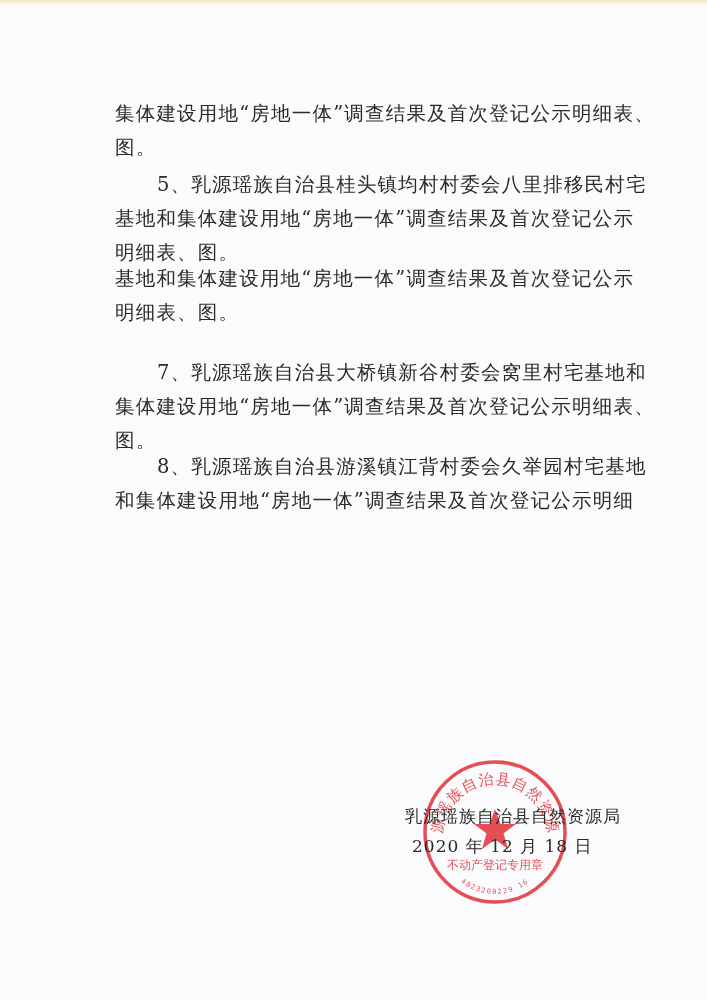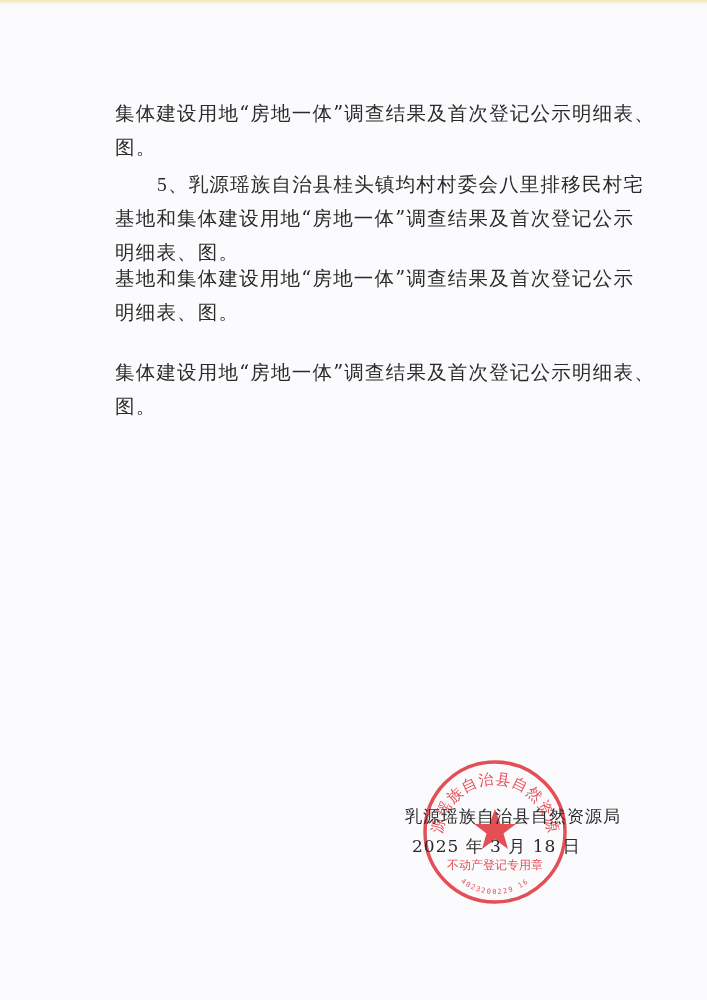--- a/index.html
+++ b/index.html
@@ -14,21 +14,21 @@
     position:absolute; left:0; top:0; width:707px; height:5px;
     background:linear-gradient(to bottom,#f3e6b8,#fbfbfd);
   }
   .page { position:absolute; left:0; top:0; width:690px; height:1000px; }
   .para {
     position:absolute; left:115px; width:505px;
     font-size:19.5px; line-height:34px; letter-spacing:1.2px;
     margin:0; text-align:justify;
   }
   .para .line { display:block; white-space:nowrap; }
-  .para .indent { padding-left:42px;font-family:Liberation Serif, serif; }
+  .para .indent { padding-left:42px; }
   .sig {
     position:absolute; left:400px; top:805px; width:230px;
     font-size:17px; letter-spacing:1px; color:#2a2a2a; z-index:3;
   }
   .sig .org { position:absolute; left:5px; top:0; white-space:nowrap; }
   .sig .date { position:absolute; left:12px; top:30px; white-space:nowrap; }
   .stamp {
     position:absolute; left:420px; top:757px; width:150px; height:150px;
     z-index:2; opacity:0.85;
   }
@@ -50,41 +50,44 @@
     <span class="line">基地和集体建设用地“房地一体”调查结果及首次登记公示</span>
     <span class="line">明细表、图。</span>
   </p>
 
   <p class="para" style="top:262px;">
     <span class="line">基地和集体建设用地“房地一体”调查结果及首次登记公示</span>
     <span class="line">明细表、图。</span>
   </p>
 
   <p class="para" style="top:356px;">
+    <span class="line indent">7、乳源瑶族自治县大桥镇新谷村委会窝里村宅基地和</span>
     <span class="line">集体建设用地“房地一体”调查结果及首次登记公示明细表、</span>
     <span class="line">图。</span>
   </p>
 
   <p class="para" style="top:450px;">
+    <span class="line indent">8、乳源瑶族自治县游溪镇江背村委会久举园村宅基地</span>
+    <span class="line">和集体建设用地“房地一体”调查结果及首次登记公示明细</span>
   </p>
 
   <svg class="stamp" viewBox="0 0 150 150">
     <defs>
       <path id="arcTop" d="M 22 80 A 53 53 0 1 1 128 80"></path>
       <path id="arcBot" d="M 25 105 A 55 55 0 0 0 125 105"></path>
     </defs>
     <circle cx="75" cy="75" r="70" fill="none" stroke="#e0323a" stroke-width="3.5"></circle>
     <text font-size="15" fill="#e0323a" font-family="DejaVu Sans, sans-serif" letter-spacing="1">
       <textPath href="#arcTop" startOffset="50%" text-anchor="middle">乳源瑶族自治县自然资源局</textPath>
     </text>
     <polygon points="75,52 80.5,67 96,67 83.5,76.5 88,92 75,82.5 62,92 66.5,76.5 54,67 69.5,67" fill="#e0323a"></polygon>
     <text x="75" y="112" font-size="12" fill="#e0323a" text-anchor="middle" font-family="DejaVu Sans, sans-serif">不动产登记专用章</text>
     <text font-size="7" fill="#e0323a" font-family="DejaVu Sans Mono, monospace" letter-spacing="1.5">
       <textPath href="#arcBot" startOffset="50%" text-anchor="middle">4023200229 16</textPath>
     </text>
   </svg>
 
   <div class="sig">
     <div class="org">乳源瑶族自治县自然资源局</div>
-    <div class="date">2025 年 3 月 18 日</div>
+    <div class="date">2020 年 12 月 18 日</div>
   </div>
 
 </div>
 
 </body></html>

